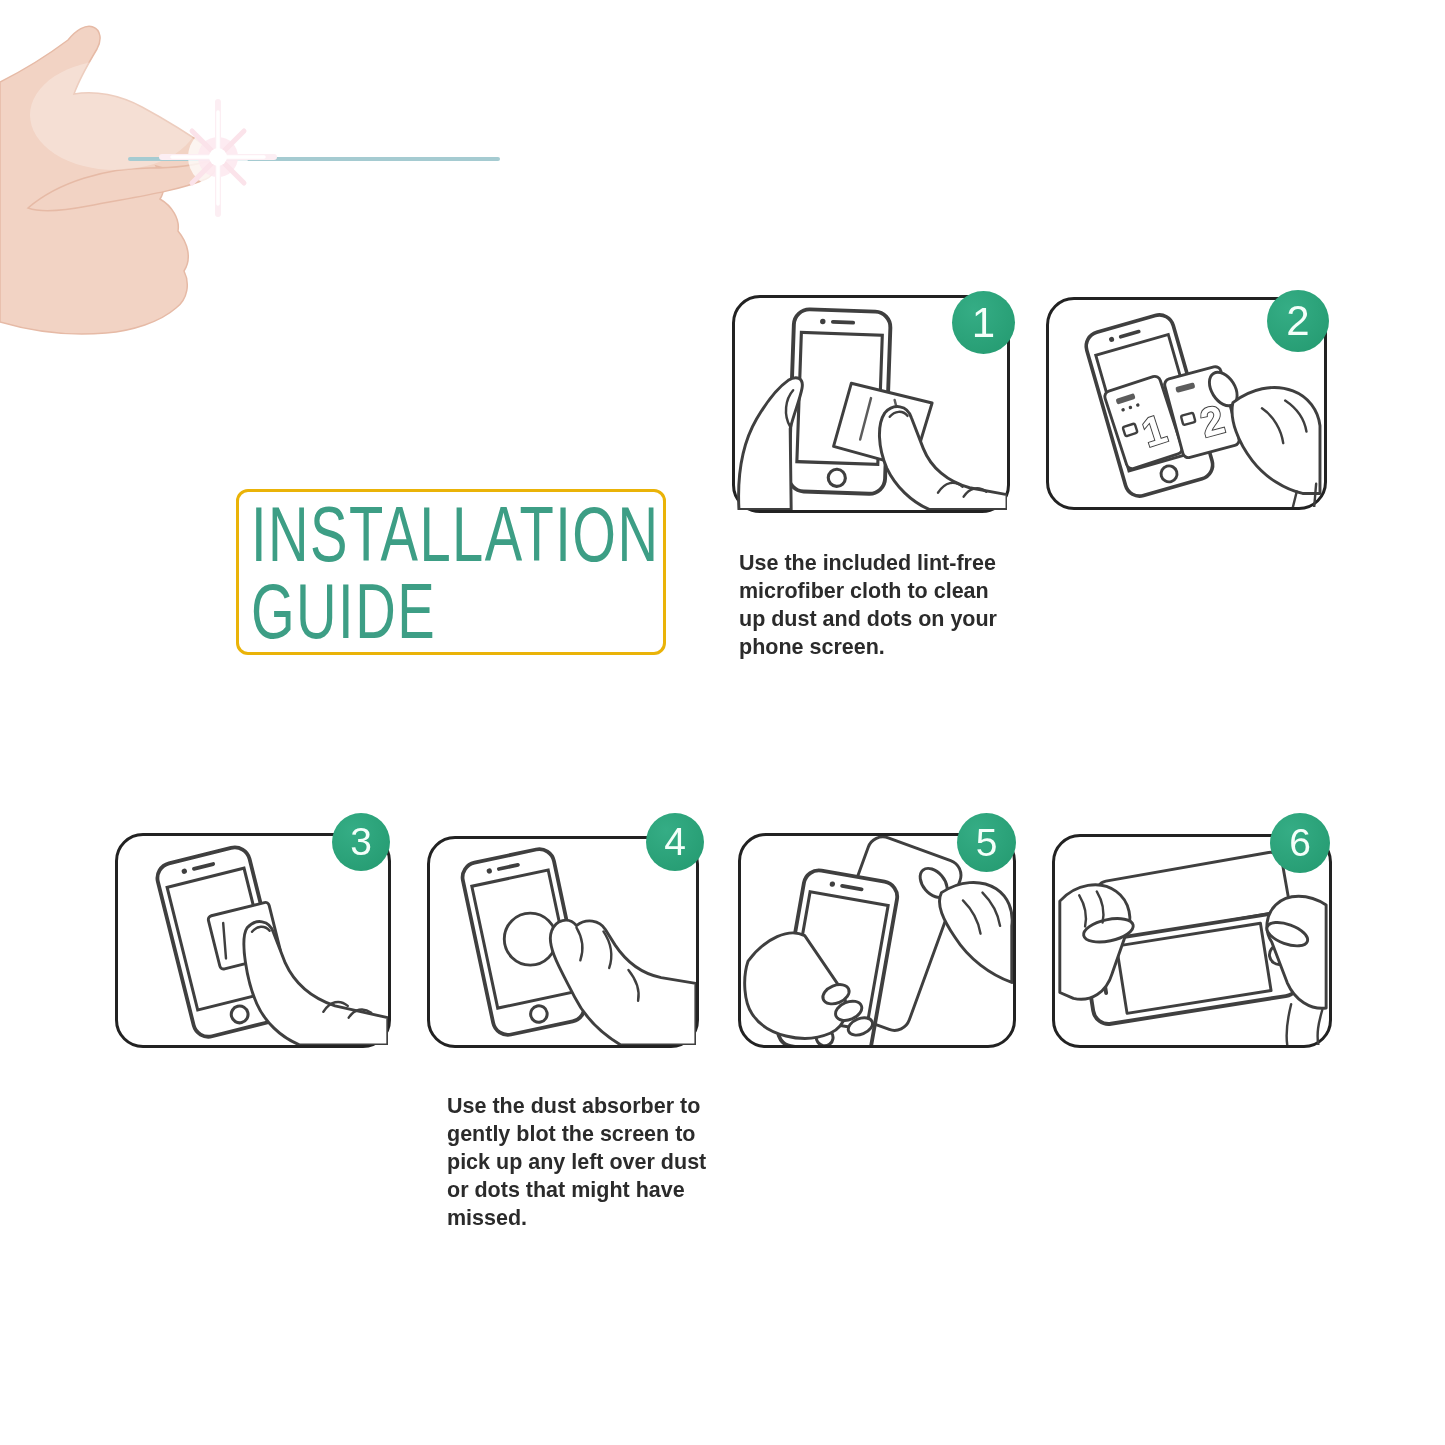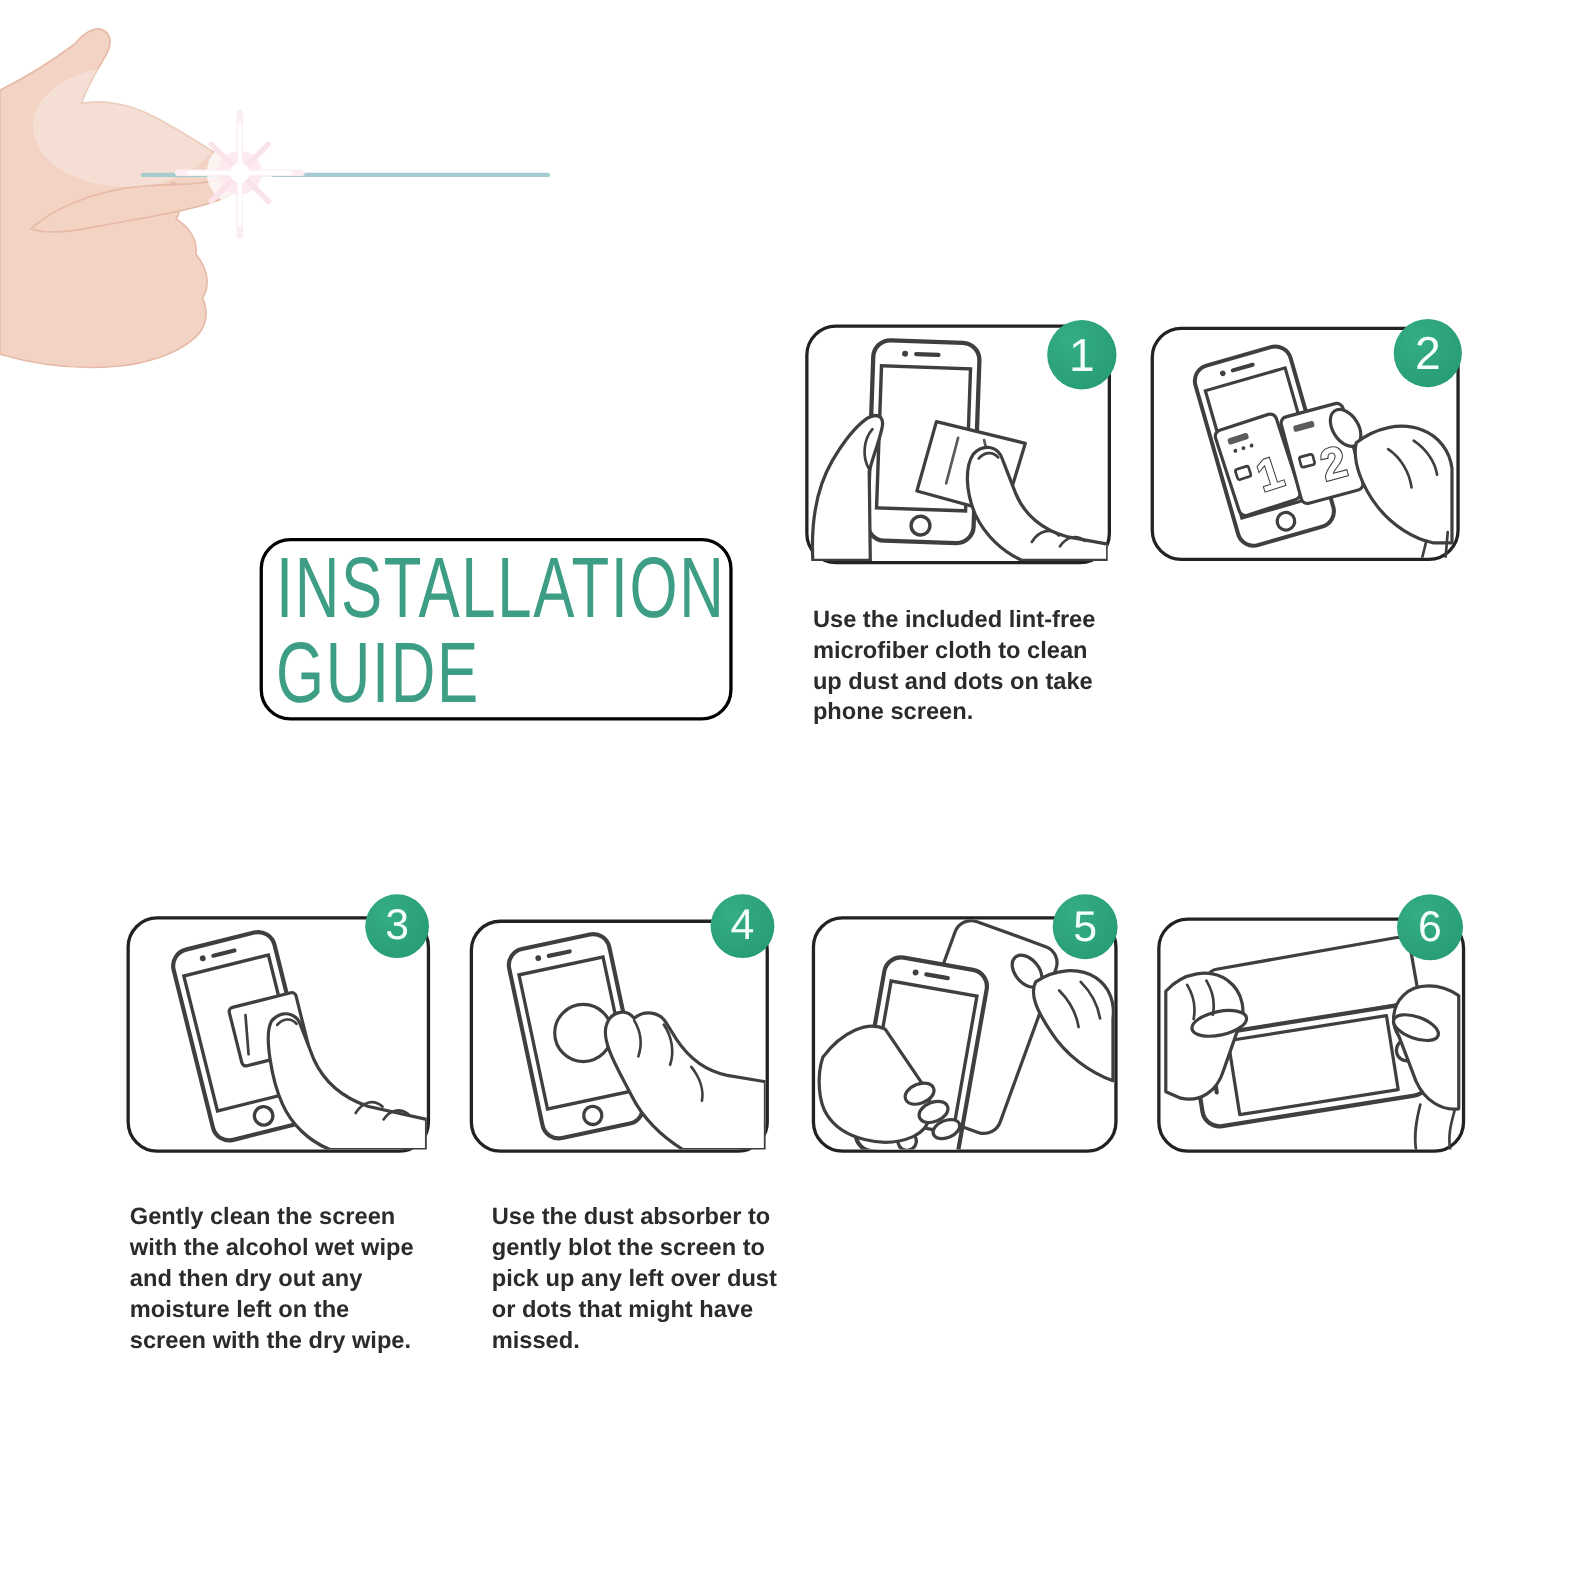--- a/index.html
+++ b/index.html
@@ -6,21 +6,21 @@
   .canvas{
     position:relative;width:1445px;height:1445px;background:#ffffff;
     font-family:"Liberation Sans","DejaVu Sans",sans-serif;overflow:hidden;
   }
   .abs{position:absolute;}
   
   .hero{left:0;top:140;width:625px;height:345px;}
   
   .title-box{
     left:236px;top:489px;width:430px;height:166px;box-sizing:border-box;
-    border:3px solid #000000;border-radius:28px;padding:4px 0 0 12px;
+    border:3px solid #eab308;border-radius:12px;padding:4px 0 0 12px;
   }
   .title-line{
     color:#3d9e85;font-size:78px;line-height:77px;letter-spacing:2px;
     transform:scaleX(0.72);transform-origin:left top;white-space:nowrap;
     font-weight:normal;
   }
   
   .illus-box{
     box-sizing:border-box;border:3.5px solid #222222;border-radius:28px;
     background:#ffffff;overflow:visible;
@@ -96,21 +96,21 @@
       <path class="la" stroke-width="2.5" opacity="0.85" d="M138,101 L127,143 M162,103 L175,155"></path>
       <path class="laf" stroke-width="3" d="M152,116 C161,106 175,108 179,121 L191,152 C199,172 216,186 238,192 L276,199 L276,214 L197,214 C179,206 163,191 154,172 C145,151 144,128 152,116 Z"></path>
       <path class="la" stroke-width="2.5" d="M206,197 c7,-11 17,-13 25,-6 M232,201 c6,-9 15,-11 23,-5 M157,120 c5,-6 13,-7 18,-1"></path>
     </svg>
   </div>
   <div class="abs badge" style="left:952px;top:291px;width:63px;height:63px;font-size:42px;">
     <span>1</span>
   </div>
   <div class="abs step-text" style="left:739px;top:549px;width:286px;">Use the included lint-free
 microfiber cloth to clean
-up dust and dots on take
+up dust and dots on your
 phone screen.</div>
 
   <div class="abs illus-box" style="left:1046px;top:297px;width:281px;height:213px;">
     <svg viewBox="0 0 276 214">
       <g transform="translate(28,36) rotate(-16)">
           <use href="#phone-p" transform="scale(0.75)"></use>
         </g>
       <g transform="translate(52,96) rotate(-18)">
         <g>
           <rect class="laf" stroke-width="3" width="60" height="84" rx="6"></rect>
@@ -151,25 +151,20 @@
       <g transform="rotate(-28 160 152)">
           <ellipse class="laf" stroke-width="3" cx="160" cy="152" rx="17" ry="10"></ellipse>
         </g>
       <path class="laf" stroke-width="3" d="M132,94 C141,84 155,86 159,99 L171,130 C181,152 198,166 222,174 L276,186 L276,214 L186,214 C166,206 150,190 142,172 C132,150 124,106 132,94 Z"></path>
       <path class="la" stroke-width="2.5" d="M210,180 c7,-11 17,-13 25,-6 M236,186 c6,-9 15,-11 23,-5 M137,98 c5,-6 13,-7 18,-1"></path>
     </svg>
   </div>
   <div class="abs badge" style="left:332px;top:813px;width:58px;height:58px;font-size:39px;">
     <span>3</span>
   </div>
-  <div class="abs step-text" style="left:118px;top:1092px;width:292px;">Gently clean the screen
-with the alcohol wet wipe
-and then dry out any
-moisture left on the
-screen with the dry wipe.</div>
 
   <div class="abs illus-box" style="left:427px;top:836px;width:272px;height:212px;">
     <svg viewBox="0 0 276 214">
       <g transform="translate(28,26) rotate(-12)">
           <use href="#phone-p" transform="scale(0.78)"></use>
         </g>
       <circle class="laf" stroke-width="3" cx="104" cy="104" r="27"></circle>
       <path class="laf" stroke-width="3" d="M126,96 C130,84 144,80 152,90 C162,82 176,84 182,94 L192,110 C204,128 220,140 240,144 L276,150 L276,214 L198,214 C178,202 160,184 150,164 C138,140 120,112 126,96 Z"></path>
       <path class="la" stroke-width="2.5" d="M152,92 C158,102 160,114 156,126 M180,96 C188,108 190,122 186,134 M206,136 C214,146 218,158 216,168"></path>
     </svg>

